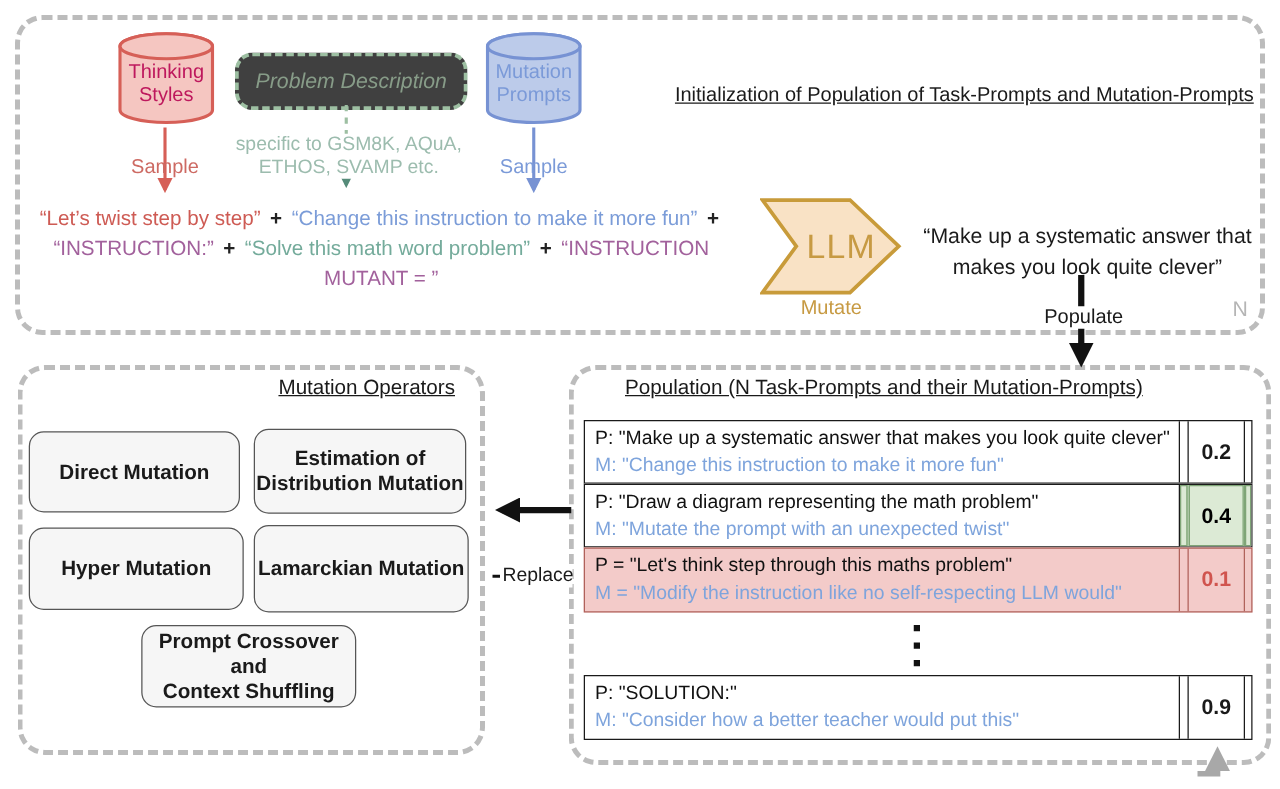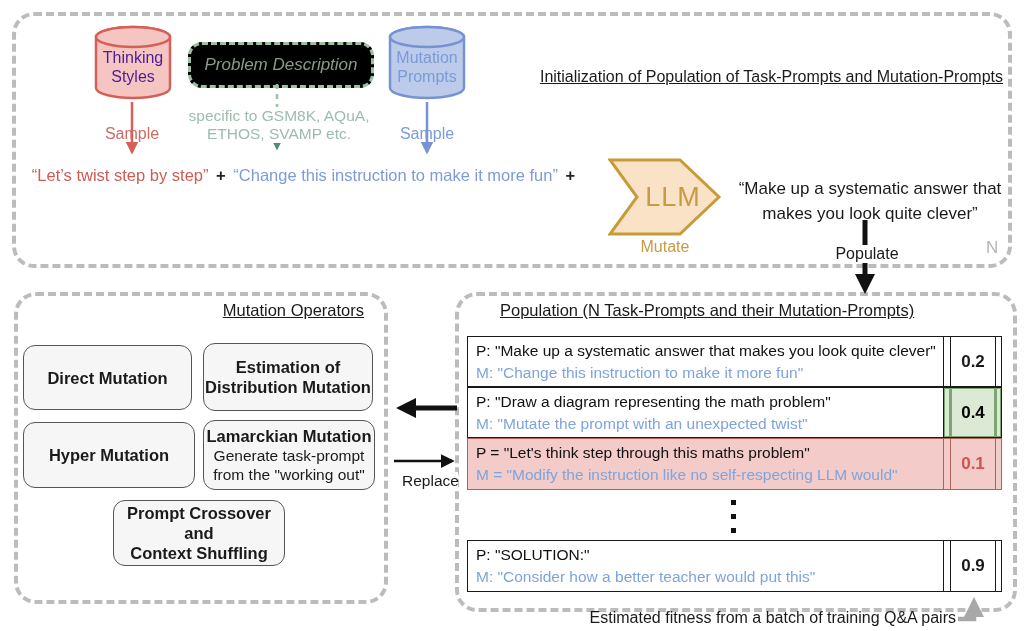--- a/index.html
+++ b/index.html
@@ -6,21 +6,21 @@
   #canvas{position:relative;width:1024px;height:631px;background:#fff;overflow:hidden;
           font-family:"Liberation Sans","DejaVu Sans",sans-serif;color:#1a1a1a;}
   .abs{position:absolute;}
   .pre{white-space:pre-line;}
   .ctr{text-align:center;}
   .dashed-box{border:4px dashed #bcbcbc;border-radius:22px;}
   .title{font-size:16px;text-decoration:underline;color:#1a1a1a;}
   
   .cyl-label{position:absolute;left:0;right:0;top:24px;text-align:center;font-size:16px;line-height:19px;}
   
-  .problem-box{background:#000000;border:3px dashed #9dbfa2;border-radius:14px;
+  .problem-box{background:#404040;border:3px dashed #9dbfa2;border-radius:14px;
                display:flex;align-items:center;justify-content:center;}
   .problem-box span{font-style:italic;font-size:17px;color:#879c88;}
   
   .concat{font-size:16.5px;line-height:24px;text-align:center;}
   .concat .red{color:#ce5b54;} .concat .blue{color:#7b9cd8;margin-top:15px;}
   .concat .purple{color:#a2619c;} .concat .teal{color:#74ab9b;}
   .concat .plus{color:#222;font-weight:bold;margin:0 3px;}
   
   .chev-label{position:absolute;left:16px;right:0;top:0;bottom:0;display:flex;align-items:center;justify-content:center;
               font-size:27px;color:#c79a43;letter-spacing:1px;}
@@ -56,21 +56,21 @@
 <div id="canvas">
 
   <div class="abs dashed-box" style="left:12px;top:12px;width:992px;height:248px;"></div>
   <div class="abs title" style="left:500px;top:20px;width:503px;text-align:right;margin-top:48px;">Initialization of Population of Task-Prompts and Mutation-Prompts</div>
 
   <div class="abs" style="left:93px;top:24px;width:80px;height:78px;">
     <svg width="80" height="78">
       <path d="M3,13 a37,10 0 0 1 74,0 l0,51 a37,10 0 0 1 -74,0 z" fill="#f5c6c1" stroke="#d65f57" stroke-width="2.5"></path>
       <ellipse cx="40" cy="13" rx="37" ry="10" fill="#f5c6c1" stroke="#d65f57" stroke-width="2.5"></ellipse>
     </svg>
-    <div class="cyl-label pre" style="color:#4c1d95;">Thinking
+    <div class="cyl-label pre" style="color:#be185d;">Thinking
 Styles</div>
   </div>
 
   <div class="abs problem-box" style="left:188px;top:42px;width:180px;height:40px;">
     <span>Problem Description</span>
   </div>
 
   <div class="abs" style="left:387px;top:24px;width:80px;height:78px;">
     <svg width="80" height="78">
       <path d="M3,13 a37,10 0 0 1 74,0 l0,51 a37,10 0 0 1 -74,0 z" fill="#bccbea" stroke="#7792d3" stroke-width="2.5"></path>
@@ -80,20 +80,27 @@
 Prompts</div>
   </div>
 
   <div class="abs concat" style="left:10px;top:163px;width:590px;">
     <div>
       <span class="red">“Let’s twist step by step”</span>
       <span class="plus">+</span>
       <span class="blue">“Change this instruction to make it more fun”</span>
       <span class="plus">+</span>
     </div>
+    <div>
+      <span class="purple">“INSTRUCTION:”</span>
+      <span class="plus">+</span>
+      <span class="teal">“Solve this math word problem”</span>
+      <span class="plus">+</span>
+      <span class="purple">“INSTRUCTION MUTANT = ”</span>
+    </div>
   </div>
 
   <div class="abs" style="left:608px;top:158px;width:114px;height:78px;">
     <svg width="114" height="78">
       <polygon points="2,2 72,2 111,39 72,76 2,76 29,39" fill="#f9e2c5" stroke="#c89b3a" stroke-width="3" stroke-linejoin="miter"></polygon>
     </svg>
     <div class="chev-label">LLM</div>
   </div>
   <div class="abs lbl" style="left:608px;top:238px;width:114px;color:#c79a43;">Mutate</div>
 
@@ -114,30 +121,28 @@
   </div>
   <div class="abs op-box" style="left:203px;top:343px;width:168px;height:66px;">
     <div class="t">Estimation of
 Distribution Mutation</div>
   </div>
   <div class="abs op-box" style="left:23px;top:422px;width:170px;height:64px;">
     <div class="t">Hyper Mutation</div>
   </div>
   <div class="abs op-box" style="left:203px;top:420px;width:170px;height:68px;">
     <div class="t">Lamarckian Mutation</div>
-    <div class="s">Generate task-prompt
-from the "working out"</div>
   </div>
   <div class="abs op-box" style="left:113px;top:500px;width:170px;height:64px;">
     <div class="t">Prompt Crossover
 and
 Context Shuffling</div>
   </div>
 
-  <div class="abs lbl wbg" style="left:400px;top:452px;width:54px;font-size:15.5px;margin-top:20px;">Replace</div>
+  <div class="abs lbl wbg" style="left:400px;top:452px;width:54px;font-size:15.5px;">Replace</div>
 
   <div class="abs dashed-box" style="left:455px;top:292px;width:554px;height:312px;"></div>
   <div class="abs title" style="left:500px;top:301px;width:505px;text-align:left;font-size:16.5px;">Population (N Task-Prompts and their Mutation-Prompts)</div>
 
   <div class="pop-row" style="top:336px;height:51px;">
     <div class="cell-text">
       <div class="p-line">P: "Make up a systematic answer that makes you look quite clever"</div>
       <div class="m-line">M: "Change this instruction to make it more fun"</div>
     </div>
     <div class="cell-gap"></div>
@@ -172,21 +177,20 @@
   <div class="pop-row" style="top:540px;height:52px;">
     <div class="cell-text">
       <div class="p-line">P: "SOLUTION:"</div>
       <div class="m-line">M: "Consider how a better teacher would put this"</div>
     </div>
     <div class="cell-gap"></div>
     <div class="cell-score">0.9</div>
     <div class="cell-end"></div>
   </div>
 
-  <div class="abs" style="left:500px;top:609px;width:456px;text-align:right;font-size:16px;">Estimated fitness from a batch of training Q&amp;A pairs</div>
 
   <svg class="overlay" width="1024" height="631">
     <defs>
       <marker id="mh-red" markerWidth="5" markerHeight="5" refX="8" refY="5" viewBox="0 0 10 10" orient="auto">
           <path d="M0,0L10,5L0,10z" fill="#d65f57"></path>
         </marker>
       <marker id="mh-teal" markerWidth="5" markerHeight="5" refX="8" refY="5" viewBox="0 0 10 10" orient="auto">
           <path d="M0,0L10,5L0,10z" fill="#558b79"></path>
         </marker>
       <marker id="mh-blue" markerWidth="5" markerHeight="5" refX="8" refY="5" viewBox="0 0 10 10" orient="auto">

